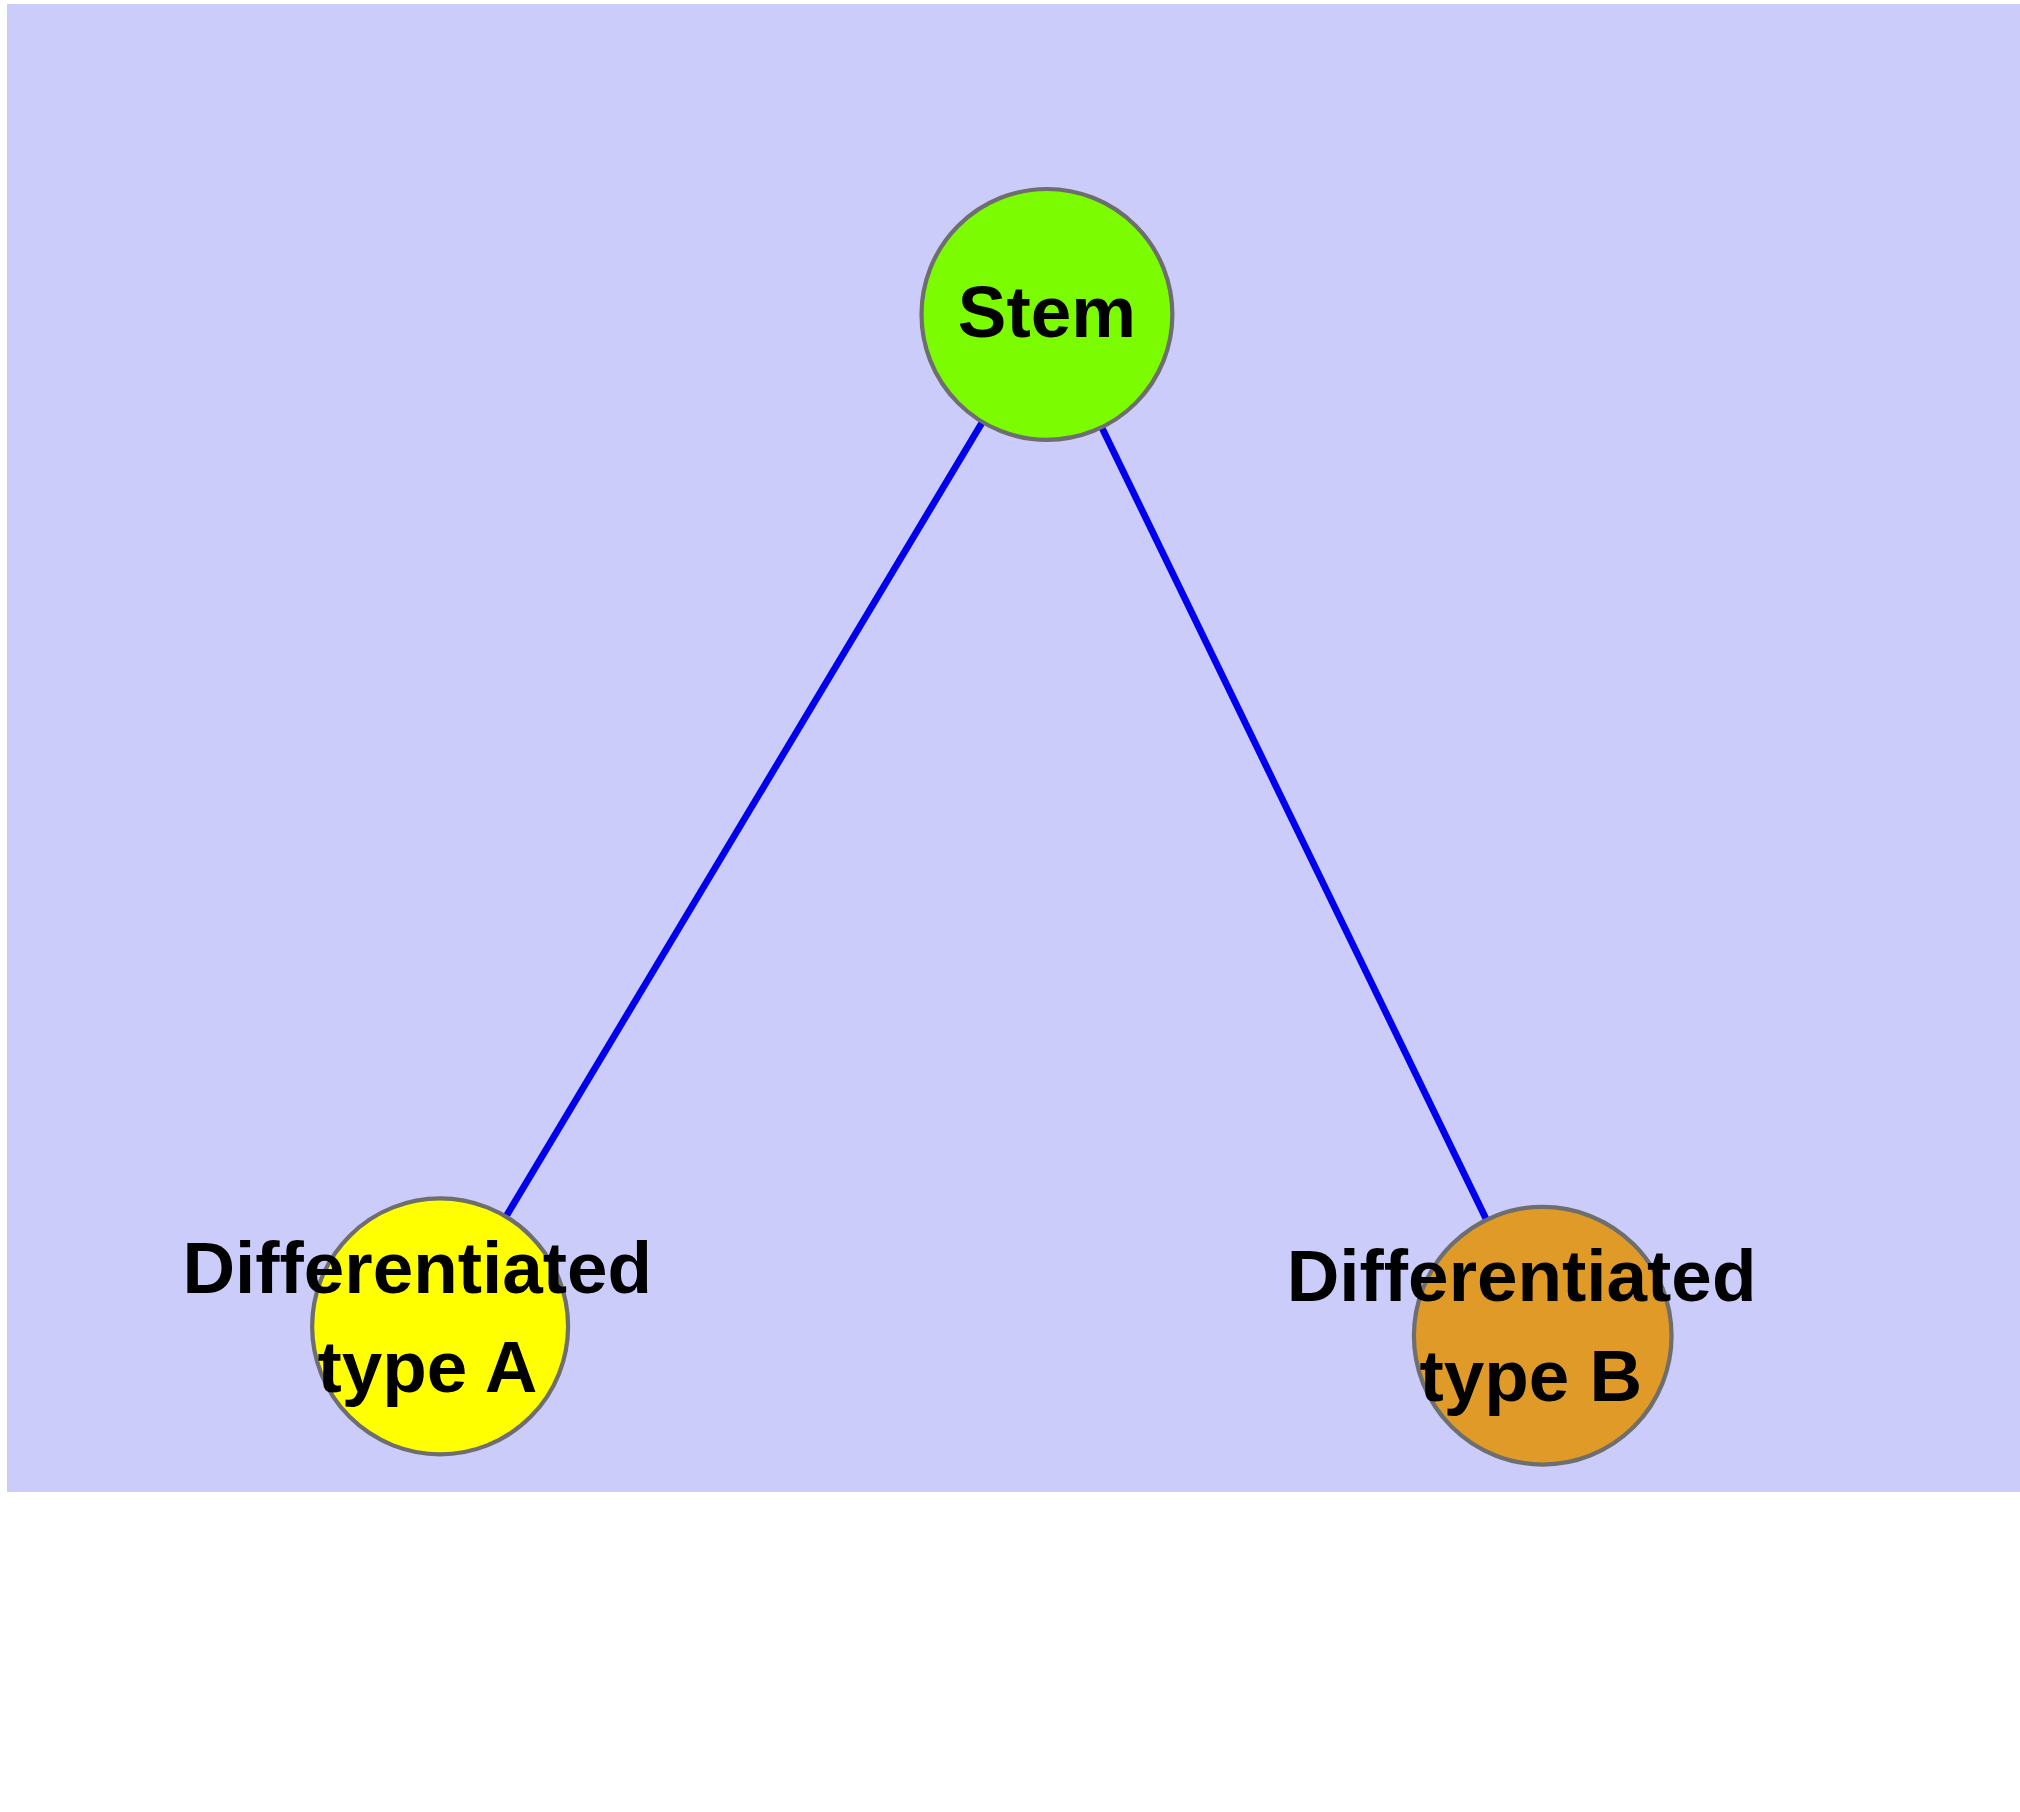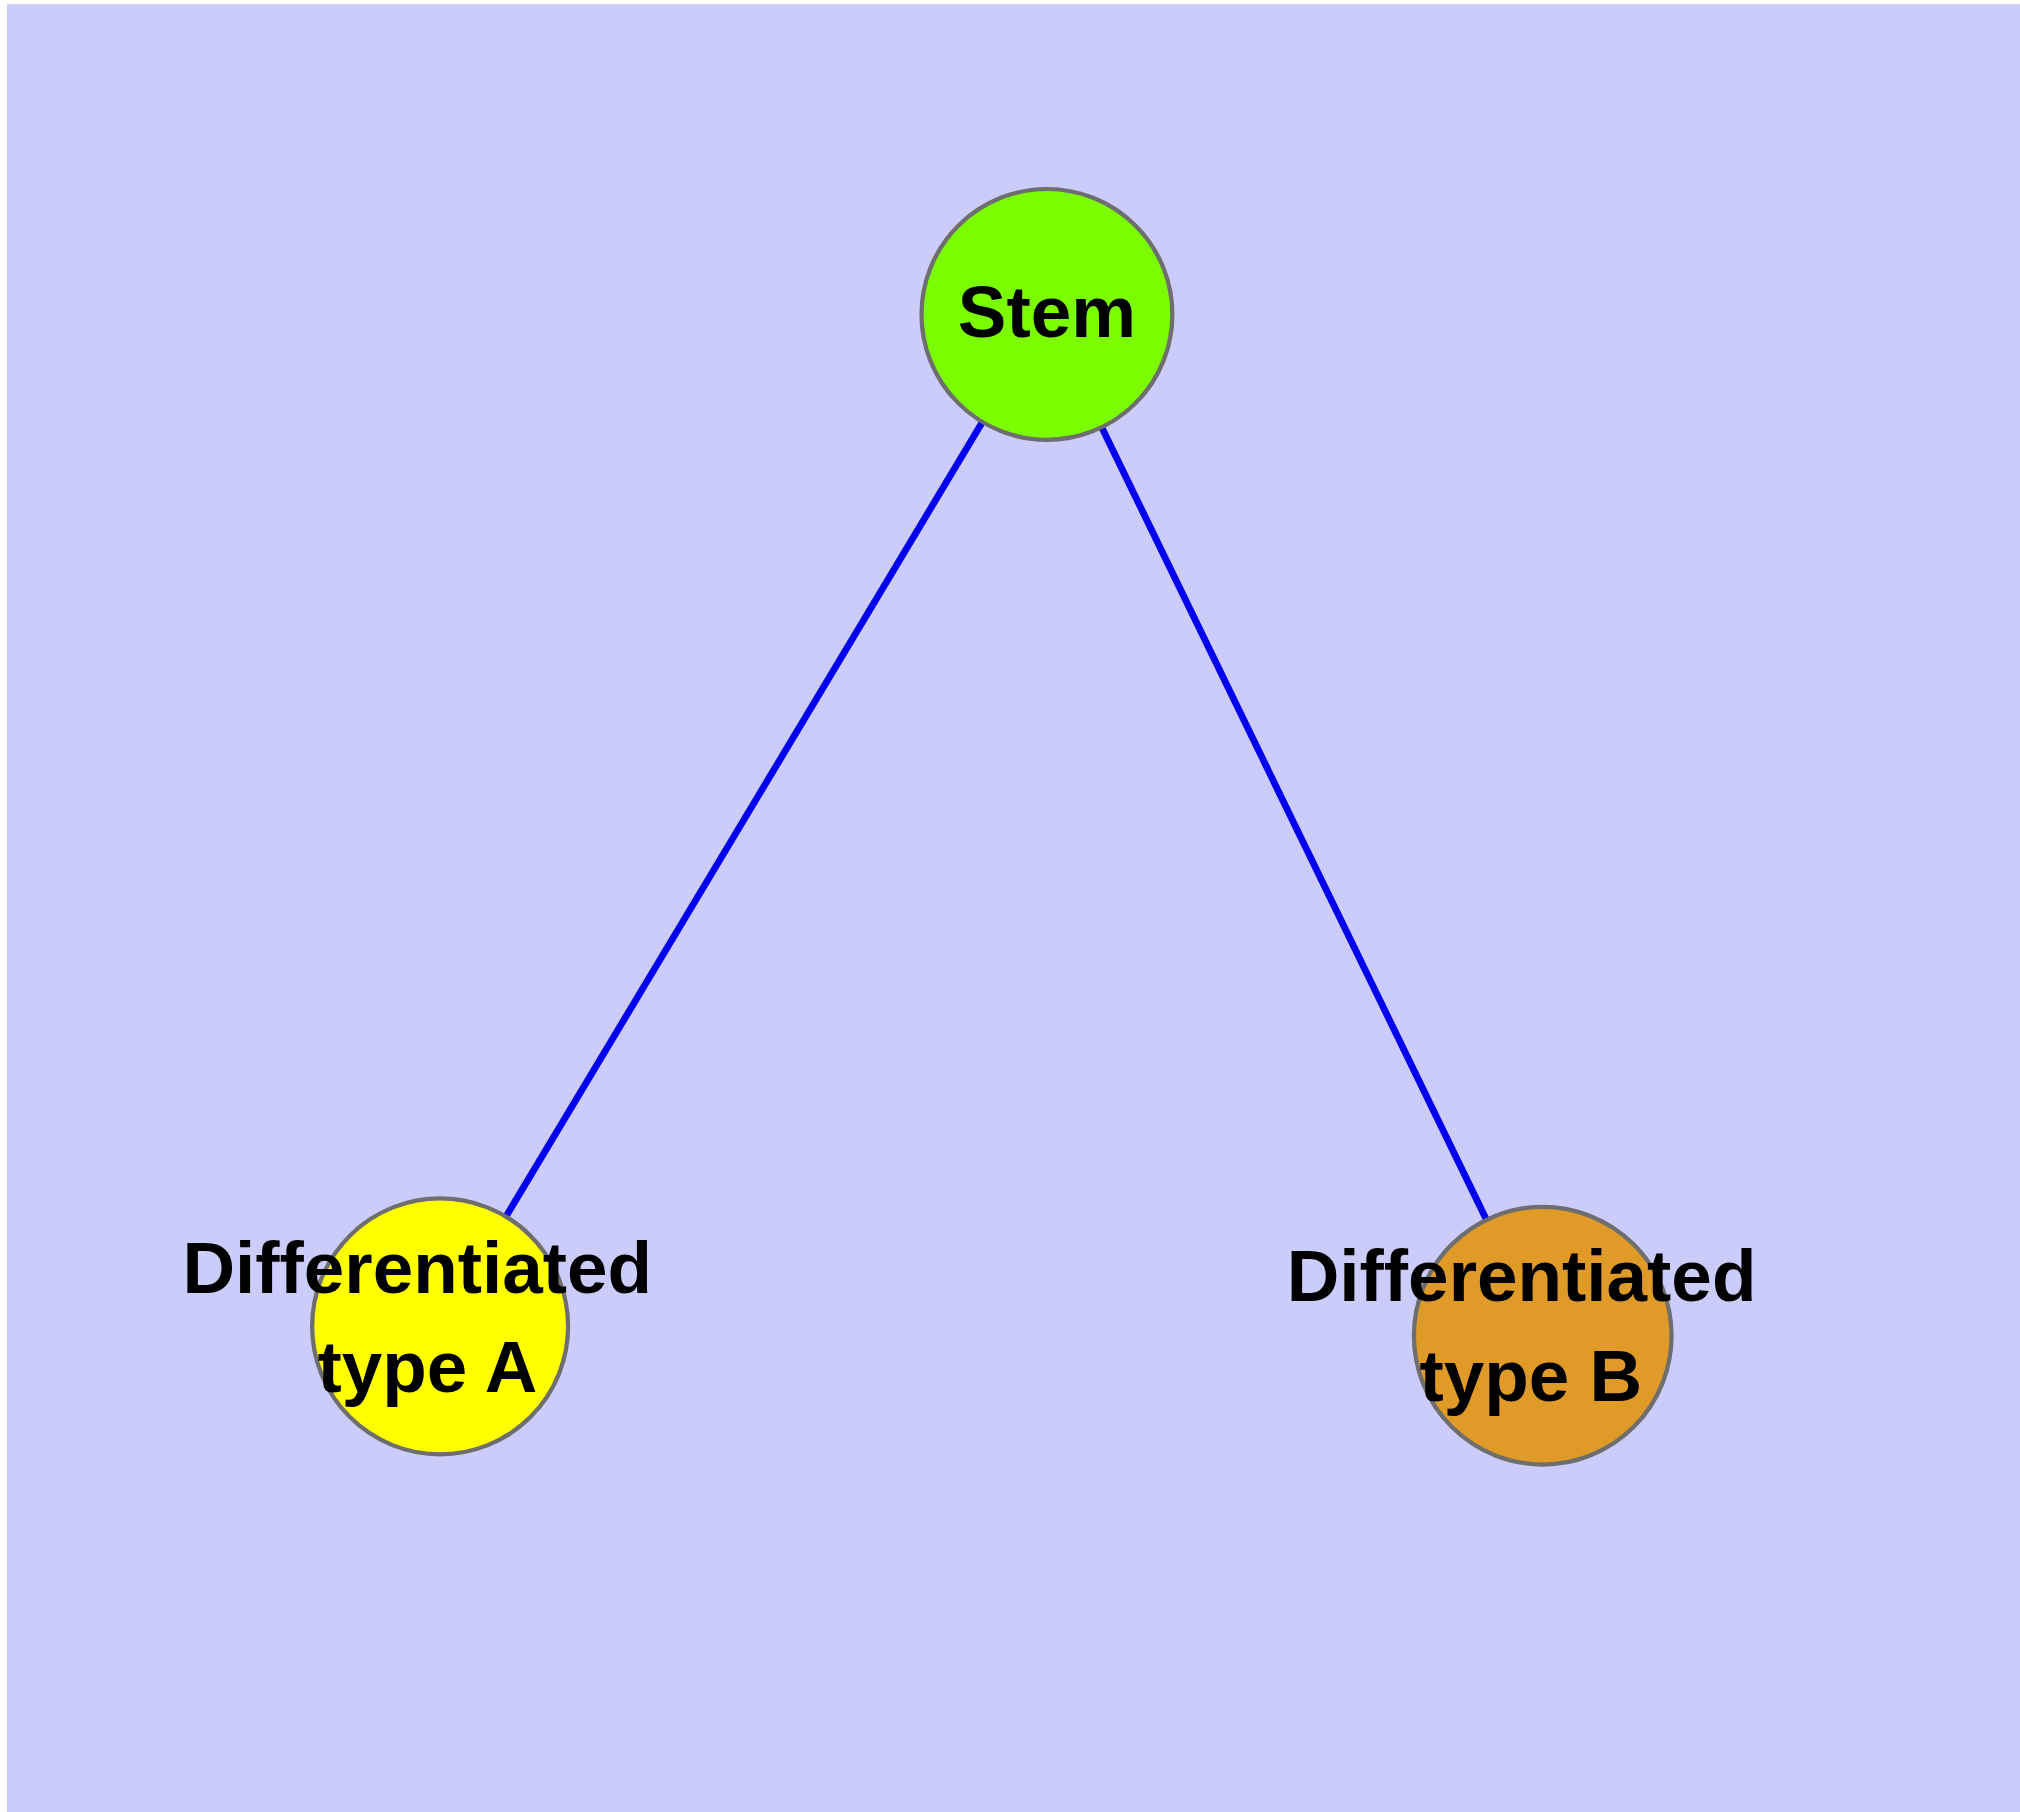--- a/index.html
+++ b/index.html
@@ -7,21 +7,21 @@
     margin: 0;
     padding: 0;
     background: #ffffff;
   }
   body {
     font-family: "Liberation Sans", sans-serif;
   }
   #canvas {
     position: relative;
     width: 2021px;
-    height: 1812px;
+    height: 1492px;
     background: #ffffff;
     overflow: hidden;
   }
   #plot-area {
     position: absolute;
     left: 6.8px;
     top: 4.2px;
     width: 2014px;
     height: 1808px;
     background: #ccccfa;

